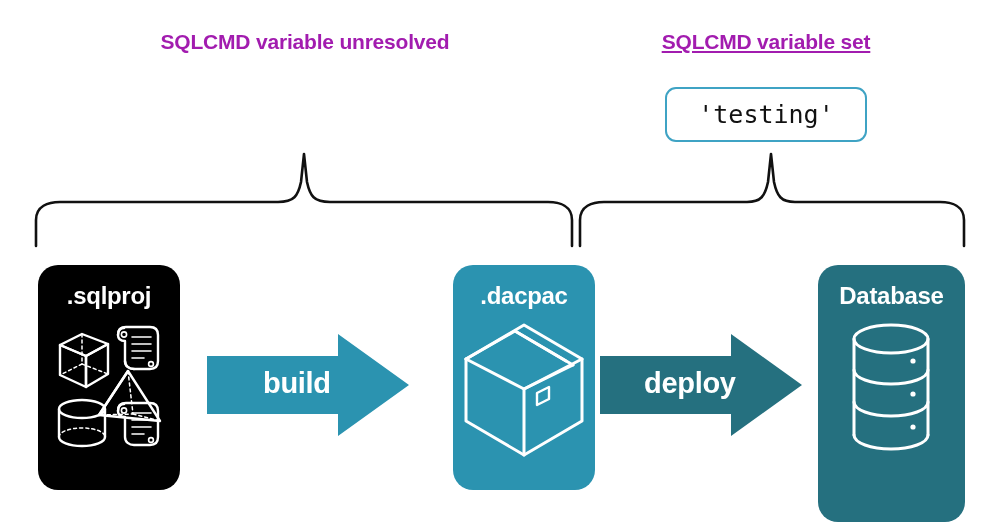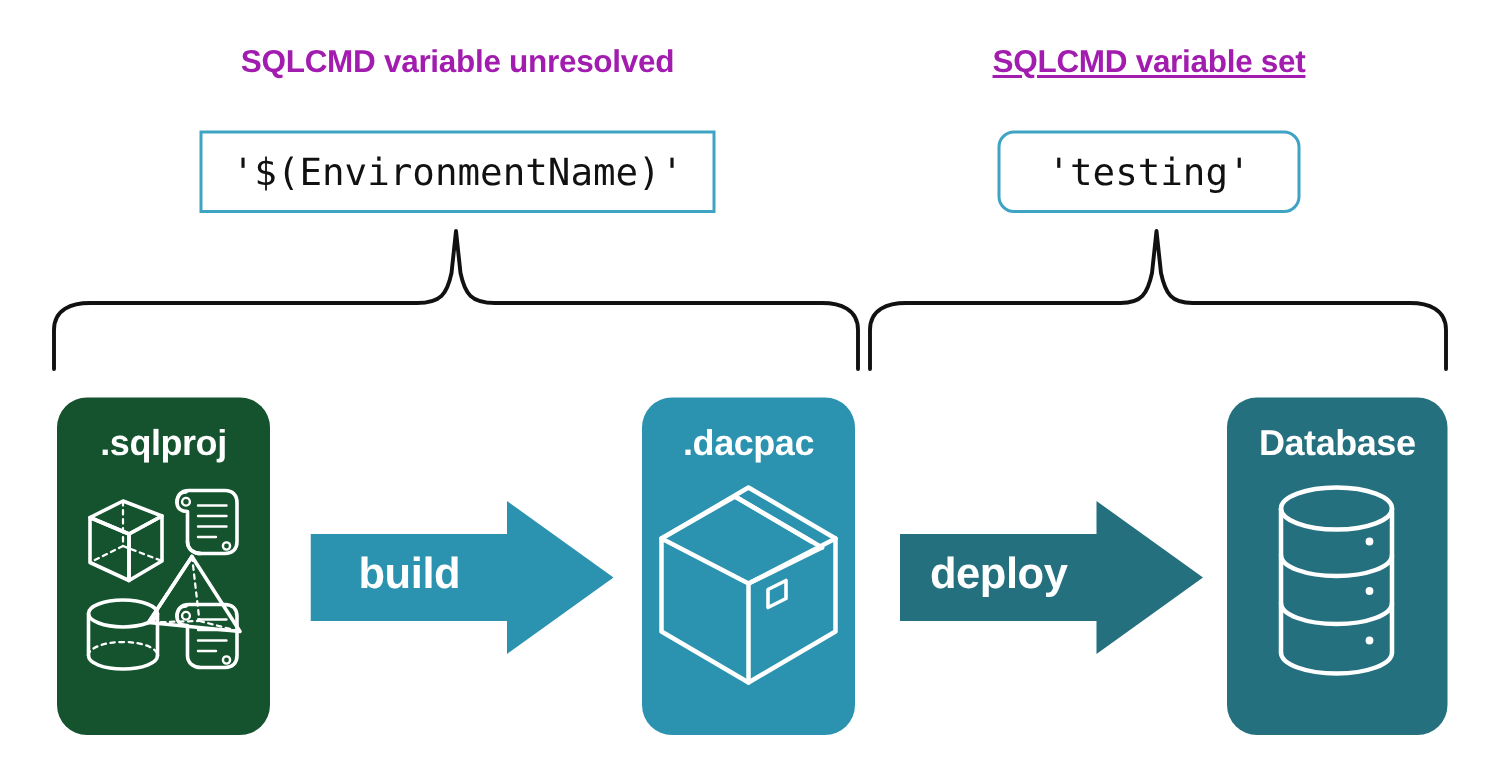--- a/index.html
+++ b/index.html
@@ -64,34 +64,32 @@
 
   
   .arrow{position:absolute;}
   .arrow-label{
     position:absolute;
     color:#ffffff;
     font-weight:bold;
     font-size:29px;
     letter-spacing:-0.3px;
     white-space:nowrap;
+    margin-left:24px;
   }
 </style>
 </head>
 <body>
 
 <div class="stage">
 
   <div class="abs heading" style="left:55px; top:30px; width:500px;">SQLCMD variable unresolved</div>
 
   <div class="abs heading" style="left:566px; top:30px; width:400px;text-decoration:underline;">SQLCMD variable set</div>
 
-  <div class="abs codebox" style="left:133px; top:87px; width:344px; height:55px;">
-    <span>'$(EnvironmentName)'</span>
-  </div>
 
   <div class="abs codebox" style="left:665px; top:87px; width:202px; height:55px;border-radius:11px;">
     <span>'testing'</span>
   </div>
 
   <svg class="abs brace" style="left:28px; top:148px;" width="552" height="100" viewBox="0 0 552 100" fill="none">
     <path d="M 8 98
              L 8 72
              C 8 58 20 54 32 54
              L 250 54
@@ -111,21 +109,21 @@
              L 175 54
              C 189 54 193 48 196 34
              L 199 6
              L 202 34
              C 205 48 209 54 223 54
              L 368 54
              C 380 54 392 58 392 72
              L 392 98" stroke="#111111" stroke-width="2.6" fill="none" stroke-linecap="round" stroke-linejoin="round"></path>
   </svg>
 
-  <div class="card" style="left:38px; top:265px; width:142px; height:225px; background:#14532d;">
+  <div class="card" style="left:38px; top:265px; width:142px; height:225px; background:#000000;">
     <div class="card-title" style="top:17px;">.sqlproj</div>
 
     <svg class="card-art" style="top:52px;" width="142" height="140" viewBox="0 0 142 140" fill="none">
       <g stroke="#ffffff" stroke-width="2.4" fill="none" stroke-linecap="round" stroke-linejoin="round">
 
         <g>
           <path d="M22 28 L44 17 L70 27 L48 39 Z"></path>
           <path d="M22 28 L22 58 L48 70 L48 39 Z"></path>
           <path d="M48 39 L70 27 L70 57 L48 70 Z"></path>
           <path d="M44 17 L44 47 L22 58" stroke-dasharray="3 3" stroke-width="1.5"></path>
@@ -170,21 +168,21 @@
     </svg>
   </div>
 
   <div class="arrow" style="left:207px; top:334px;">
     <svg width="202" height="102" viewBox="0 0 202 102" fill="none">
       <path d="M0 22 L131 22 L131 0 L202 51 L131 102 L131 80 L0 80 Z" fill="#2B93B0"></path>
     </svg>
     <div class="arrow-label" style="left:32px; top:33px;">build</div>
   </div>
 
-  <div class="card" style="left:428px; top:265px; width:142px; height:225px; background:#2B93B0;">
+  <div class="card" style="left:453px; top:265px; width:142px; height:225px; background:#2B93B0;">
     <div class="card-title" style="top:17px;">.dacpac</div>
 
     <svg class="card-art" style="top:52px;" width="142" height="145" viewBox="0 0 142 145" fill="none">
       <g stroke="#ffffff" stroke-width="3" fill="none" stroke-linecap="round" stroke-linejoin="round">
 
         <path d="M71 8 L129 42 L129 104 L71 138 L13 104 L13 42 Z"></path>
 
         <path d="M71 72 L71 138"></path>
 
         <path d="M13 42 L71 72 L129 42"></path>
@@ -198,21 +196,21 @@
     </svg>
   </div>
 
   <div class="arrow" style="left:600px; top:334px;">
     <svg width="202" height="102" viewBox="0 0 202 102" fill="none">
       <path d="M0 22 L131 22 L131 0 L202 51 L131 102 L131 80 L0 80 Z" fill="#25707F"></path>
     </svg>
     <div class="arrow-label" style="left:20px; top:33px;">deploy</div>
   </div>
 
-  <div class="card" style="left:818px; top:265px; width:147px; height:225px; background:#25707F;">
+  <div class="card" style="left:818px; top:265px; width:147px; height:257px; background:#25707F;">
     <div class="card-title" style="top:17px;">Database</div>
 
     <svg class="card-art" style="top:52px;" width="147" height="145" viewBox="0 0 147 145" fill="none">
       <g stroke="#ffffff" stroke-width="3" fill="none" stroke-linecap="round" stroke-linejoin="round">
         <ellipse cx="73" cy="22" rx="37" ry="14"></ellipse>
         <path d="M36 22 L36 118"></path>
         <path d="M110 22 L110 118"></path>
         <path d="M36 118 C36 126 53 132 73 132 C93 132 110 126 110 118"></path>
         <path d="M36 53 C36 61 53 67 73 67 C93 67 110 61 110 53"></path>
         <path d="M36 85 C36 93 53 99 73 99 C93 99 110 93 110 85"></path>

